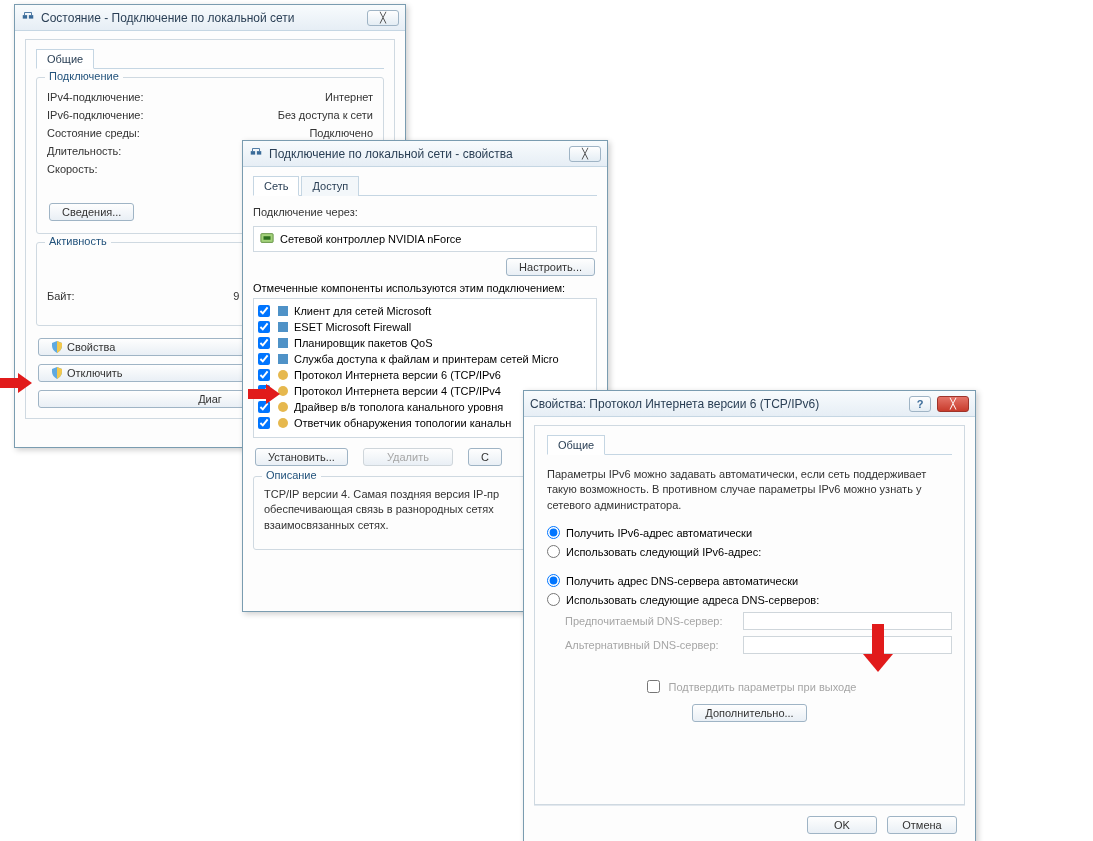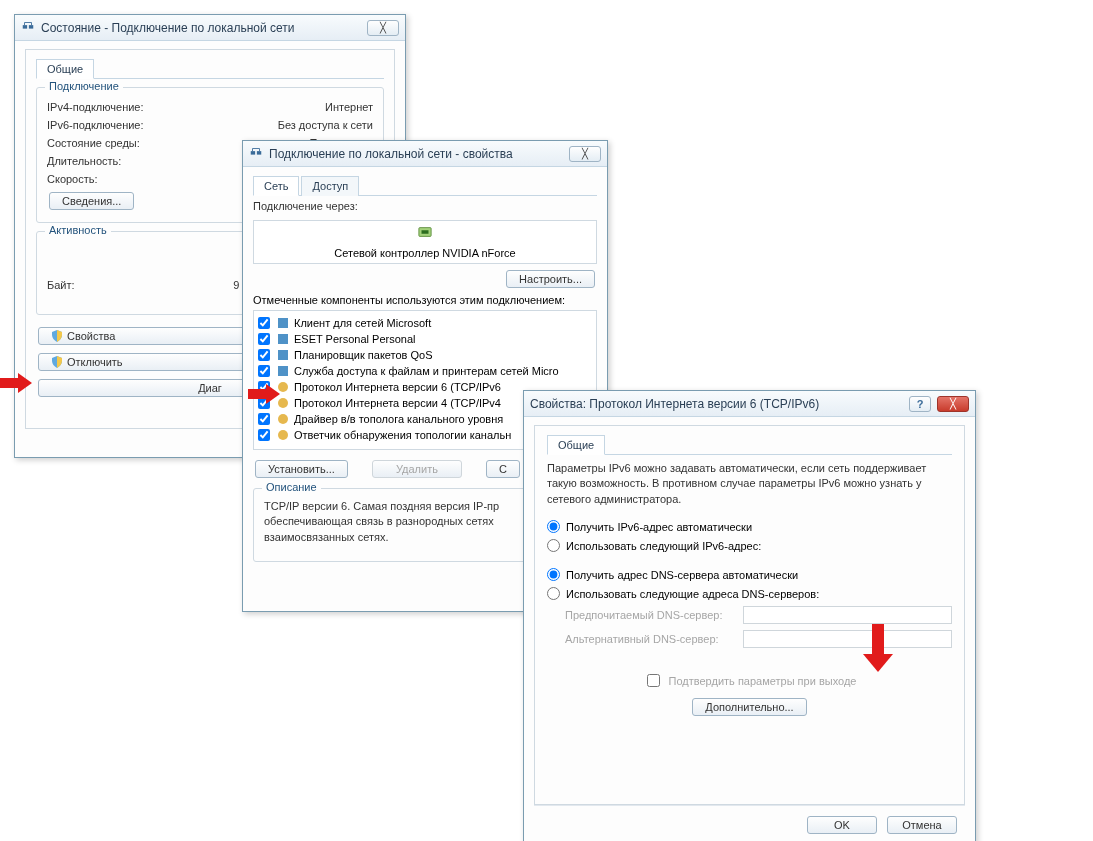--- a/index.html
+++ b/index.html
@@ -53,21 +53,21 @@
     border-color: #9e342a;
     color: #fff;
   }
   .inner {
     padding: 8px 10px;
     font-size: 11px;
   }
   .tab-row {
     display: flex;
     border-bottom: 1px solid #c5d6e3;
-    margin-bottom: 0;
+    margin-bottom: 6px;
   }
   .tab {
     padding: 3px 10px;
     border: 1px solid #c5d6e3;
     border-bottom: none;
     background: #f3f7fa;
     margin-right: 2px;
     color: #2a3f55;
     position: relative;
     top: 1px;
@@ -231,37 +231,36 @@
     width: 40px; height: 32px;
   }
   .adapter-box {
     border: 1px solid #cfd9e1;
     background: #fff;
     padding: 4px 6px;
     display: flex;
     align-items: center;
     gap: 6px;
     margin: 4px 0;
-    flex-direction: column;
   }
   .help-icon {
     width: 22px; height: 16px;
     border: 1px solid #9fb4c5;
     border-radius: 3px;
     background: linear-gradient(#fefefe,#e4edf4);
     display: flex; align-items: center; justify-content: center;
     color: #3a6b99;
     font-weight: bold;
     font-size: 11px;
   }
 </style>
 </head>
 <body>
 
-<div class="window" style="left:14px; top:14px; width:392px; height:444px;">
+<div class="window" style="left:14px; top:4px; width:392px; height:444px;">
   <div class="titlebar">
     <div class="title">
       <span>
         <svg class="mini-icon" viewBox="0 0 16 16">
             <rect x="2" y="7" width="5" height="4" fill="#3a6b99"></rect>
             <rect x="9" y="7" width="5" height="4" fill="#3a6b99"></rect>
             <path d="M4 7V4h8v3" stroke="#3a6b99" fill="none"></path>
           </svg>
       </span>
       <span>Состояние - Подключение по локальной сети</span>
@@ -291,21 +290,21 @@
             <span class="v">Подключено</span>
           </div>
       <div class="row">
             <span class="k">Длительность:</span>
             <span class="v"></span>
           </div>
       <div class="row">
             <span class="k">Скорость:</span>
             <span class="v"></span>
           </div>
-      <div style="margin-top:2px;">
+      <div style="margin-top:23px;">
         <span class="btn">Сведения...</span>
       </div>
     </div>
 
     <div class="groupbox" style="height:84px;">
       <span class="legend">Активность</span>
       <div style="display:flex; align-items:center; justify-content:flex-end; gap:10px; padding-right:10px;">
         <span>Отправлено</span>
         <span>
           <svg class="pc-icon" viewBox="0 0 40 32">
@@ -394,21 +393,21 @@
           <span class="mini-icon"><svg viewBox="0 0 14 14">
               <rect x="2" y="2" width="10" height="10" fill="#4f92c7"></rect>
             </svg></span>
           <span>Клиент для сетей Microsoft</span>
         </div>
       <div class="list-item">
           <input type="checkbox" checked="" style="">
           <span class="mini-icon"><svg viewBox="0 0 14 14">
               <rect x="2" y="2" width="10" height="10" fill="#4f92c7"></rect>
             </svg></span>
-          <span>ESET Personal Personal</span>
+          <span>ESET Microsoft Firewall</span>
         </div>
       <div class="list-item">
           <input type="checkbox" checked="" style="">
           <span class="mini-icon"><svg viewBox="0 0 14 14">
               <rect x="2" y="2" width="10" height="10" fill="#4f92c7"></rect>
             </svg></span>
           <span>Планировщик пакетов QoS</span>
         </div>
       <div class="list-item">
           <input type="checkbox" checked="" style="">
@@ -440,29 +439,29 @@
         </div>
       <div class="list-item">
           <input type="checkbox" checked="" style="">
           <span class="mini-icon"><svg viewBox="0 0 14 14">
               <circle cx="7" cy="7" r="5" fill="#e6b84e"></circle>
             </svg></span>
           <span>Ответчик обнаружения топологии канальн</span>
         </div>
     </div>
 
-    <div style="display:flex; gap:20px; margin-top:8px;">
+    <div style="display:flex; gap:11px; margin-top:8px;">
       <span class="btn" style="min-width:90px;">Установить...</span>
       <span class="btn disabled" style="min-width:90px;">Удалить</span>
       <span class="btn" style="min-width:30px;">С</span>
     </div>
 
     <div class="groupbox" style="height:74px;">
       <span class="legend">Описание</span>
-      <div class="desc" style="white-space:pre-line;">TCP/IP версии 6. Самая поздняя версия IP-пр
+      <div class="desc" style="white-space:pre-line;">TCP/IP версии 4. Самая поздняя версия IP-пр
 обеспечивающая связь в разнородных сетях
 взаимосвязанных сетях.</div>
     </div>
 
     <div style="text-align:right; margin-top:8px;">
       <span class="btn" style="min-width:70px;">OK</span>
     </div>
   </div>
 </div>
 

